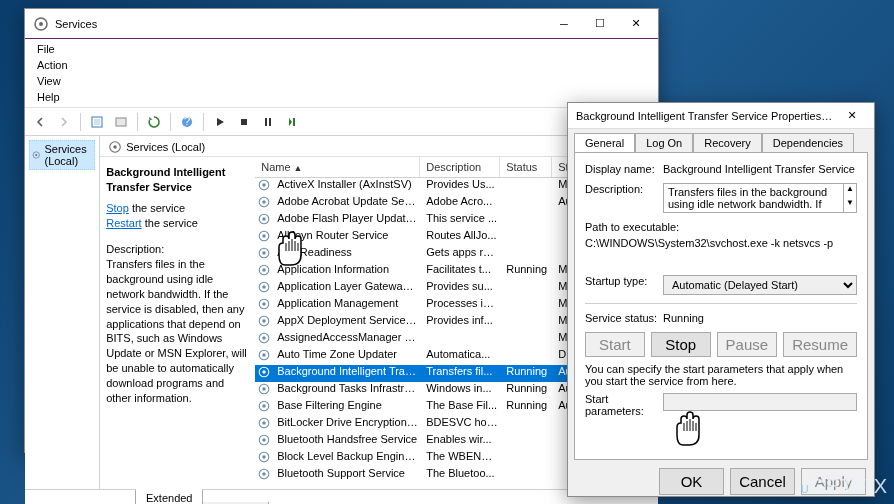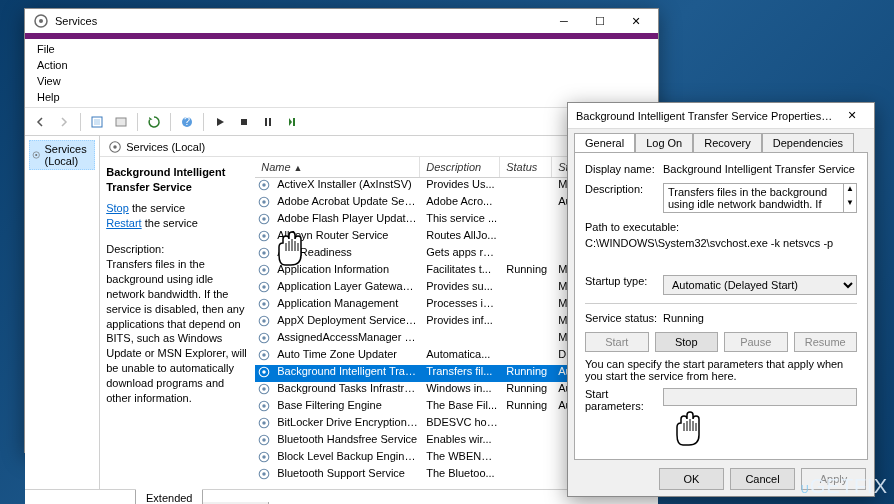--- a/index.html
+++ b/index.html
@@ -1,41 +1,41 @@
 <!DOCTYPE html>
 <html><head>
 <meta charset="utf-8">
 <style>
 * { box-sizing: border-box; margin: 0; padding: 0; font-family: "Segoe UI", Tahoma, sans-serif; font-size: 11px; }
 body { background: linear-gradient(135deg, #0a3d6b 0%, #1e5a8e 50%, #0a3d6b 100%); width: 894px; height: 504px; position: relative; overflow: hidden; }
 .window { position: absolute; background: #fff; border: 1px solid #8a8a8a; box-shadow: 0 5px 20px rgba(0,0,0,0.4); }
 .svc-window { left: 24px; top: 8px; width: 635px; height: 445px; }
 .prop-window { left: 567px; top: 102px; width: 308px; height: 395px; background: #f0f0f0; }
-.titlebar { display: flex; align-items: center; height: 30px; padding: 0 4px 0 8px; background: #fff; border-bottom: 6px solid #701a75; }
+.titlebar { display: flex; align-items: center; height: 30px; padding: 0 4px 0 8px; background: #fff; border-bottom: 1px solid #701a75; }
 .titlebar .icon { width: 16px; height: 16px; margin-right: 6px; }
 .titlebar .title { flex: 1; color: #000; }
 .titlebar .winbtns { display: flex; }
 .winbtn { width: 36px; height: 22px; display: flex; align-items: center; justify-content: center; cursor: pointer; }
 .menubar { display: flex; padding: 2px 4px; background: #fff; border-bottom: 1px solid #e0e0e0; flex-direction: column; }
 .menubar span { padding: 2px 8px; cursor: pointer; }
 .toolbar { display: flex; align-items: center; padding: 2px 4px; gap: 2px; background: #fff; border-bottom: 1px solid #d0d0d0; height: 28px; }
 .tbtn { width: 22px; height: 22px; display: flex; align-items: center; justify-content: center; border: 1px solid transparent; cursor: pointer; }
 .tsep { width: 1px; height: 18px; background: #d0d0d0; margin: 0 3px; }
 .content-area { display: flex; height: calc(100% - 90px); }
 .left-tree { width: 104px; background: #fff; border-right: 1px solid #d0d0d0; padding: 4px; }
 .tree-item { display: flex; align-items: center; gap: 4px; padding: 2px; background: #cce8ff; border: 1px dotted #99d1ff; }
 .right-panel { flex: 1; display: flex; flex-direction: column; background: #fff; position: relative; }
 .panel-header { padding: 4px 8px 2px; display: flex; align-items: center; gap: 4px; border-bottom: 1px solid #e0e0e0; }
 .detail-split { display: flex; flex: 1; overflow: hidden; }
 .detail-left { width: 155px; padding: 8px 6px; font-size: 11px; color: #000; line-height: 1.35; }
 .detail-left b { font-weight: bold; display: block; margin-bottom: 6px; }
 .detail-left a { color: #0066cc; text-decoration: underline; cursor: pointer; }
 .detail-left .desc { margin-top: 12px; }
 .svc-list { flex: 1; overflow: hidden; }
-.list-header { display: flex; border-bottom: 1px solid #d0d0d0; background: #fff; position: sticky; top: 0; font-style: italic; }
+.list-header { display: flex; border-bottom: 1px solid #d0d0d0; background: #fff; position: sticky; top: 0; }
 .list-header .col { padding: 4px 6px; border-right: 1px solid #e0e0e0; font-weight: normal; color: #333; overflow: hidden; white-space: nowrap; text-overflow: ellipsis; cursor: pointer; }
 .col-name { width: 165px; }
 .col-desc { width: 80px; }
 .col-status { width: 52px; }
 .col-startup { width: 78px; }
 .col-log { width: 28px; }
 .list-rows { overflow-y: auto; height: 315px; }
 .row { display: flex; align-items: flex-start; height: 17px; cursor: pointer; }
 .row.selected { background: #0078d7; color: #fff; }
 .row .gear { width: 14px; height: 14px; margin: 0 2px; flex-shrink: 0; }
@@ -50,21 +50,21 @@
 .prop-tab { padding: 3px 10px; border: 1px solid #aaa; border-bottom: none; background: #f0f0f0; cursor: pointer; font-size: 11px; margin-right: 0; }
 .prop-tab.active { background: #fff; }
 .prop-body { background: #fff; margin: 0 6px; border: 1px solid #aaa; padding: 10px; height: 308px; position: relative; }
 .prop-row { display: flex; align-items: flex-start; margin-bottom: 8px; font-size: 11px; }
 .prop-row label { width: 78px; flex-shrink: 0; }
 .prop-row .val { flex: 1; }
 .prop-row input[type=text], .prop-row textarea, .prop-row select { width: 100%; border: 1px solid #aaa; padding: 2px 4px; font-size: 11px; font-family: inherit; }
 .prop-row textarea { height: 30px; resize: none; }
 .prop-hr { border: none; border-top: 1px solid #ccc; margin: 8px 0; }
 .btn-row { display: flex; gap: 6px; margin: 6px 0; }
-.btn { flex: 1; padding: 3px 8px; border: 1px solid #aaa; background: #e1e1e1; text-align: center; cursor: pointer; font-size: 11px; }
+.btn { flex: 1; padding: 3px 8px; border: 1px solid #aaa; background: #e1e1e1; text-align: center; cursor: pointer; font-size: 15px; }
 .btn.disabled { color: #888; background: #f0f0f0; }
 .prop-footer { display: flex; justify-content: flex-end; gap: 6px; padding: 8px; }
 .prop-footer .btn { flex: none; width: 65px; padding: 4px 8px; }
 .cursor-hand { position: absolute; width: 48px; height: 48px; pointer-events: none; }
 .watermark { position: absolute; right: 6px; bottom: 6px; color: #e8f4ff; font-size: 20px; font-weight: 300; letter-spacing: 1px; opacity: 0.85; }
 </style>
 </head>
 <body>
 
 <div class="window svc-window">

